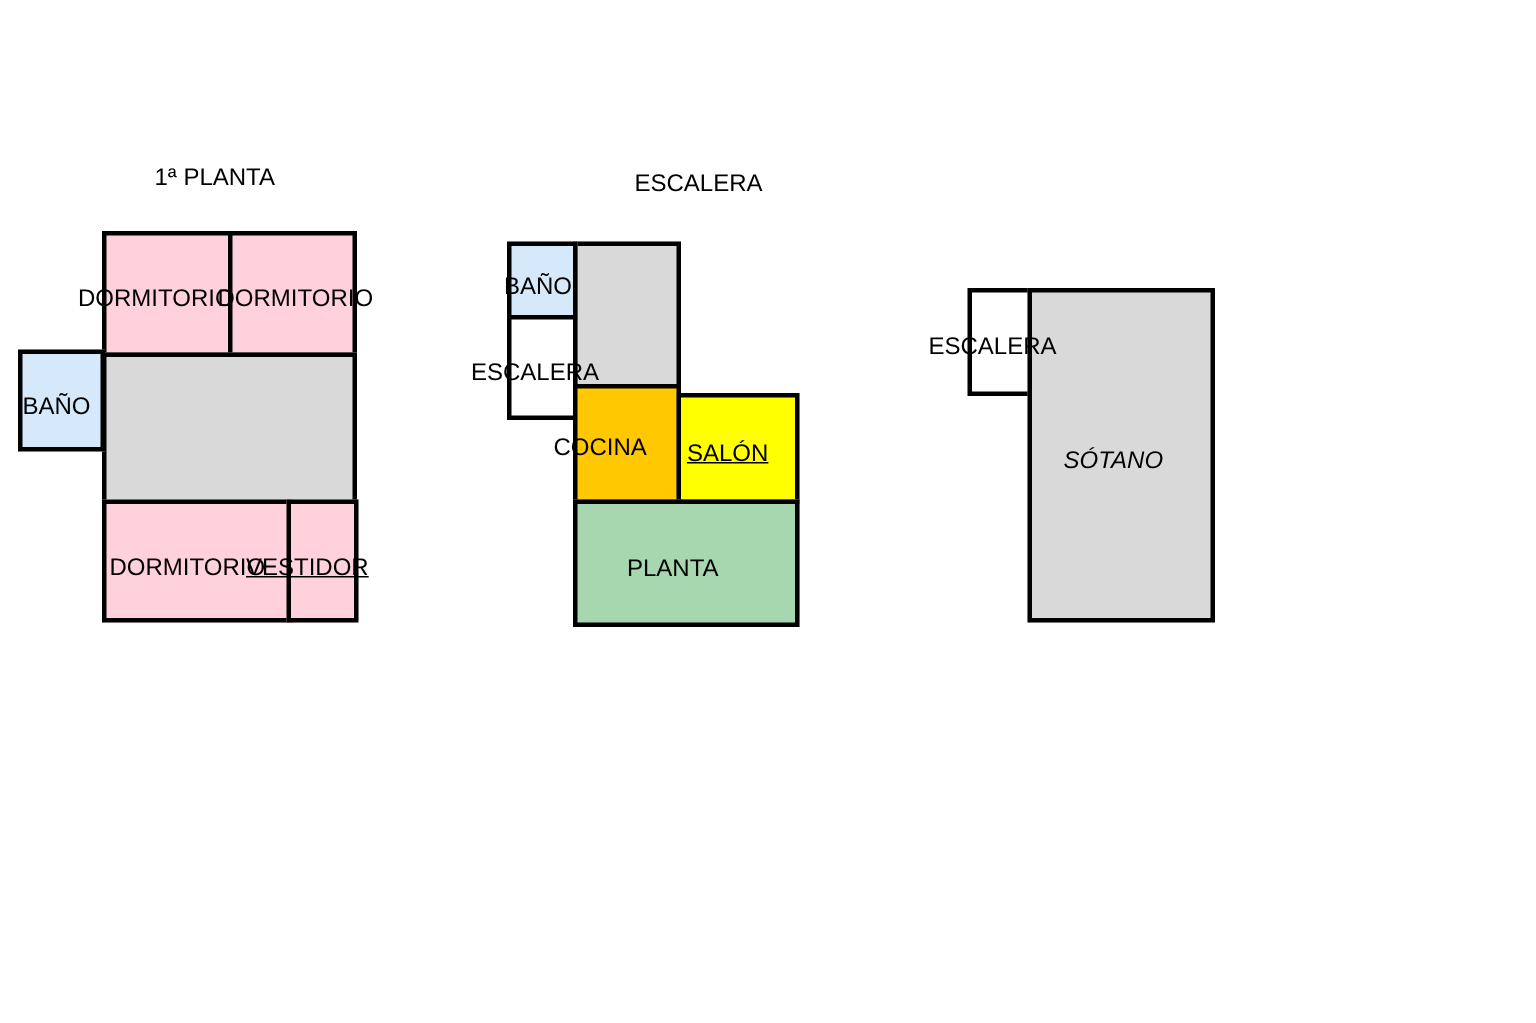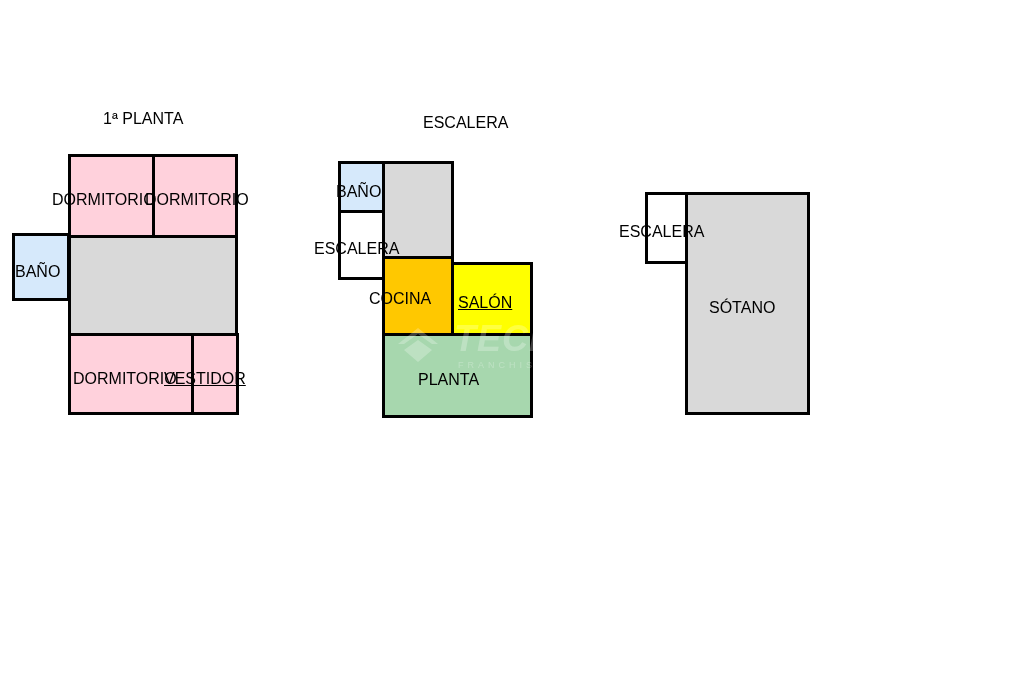--- a/index.html
+++ b/index.html
@@ -43,33 +43,25 @@
 
   <div class="title" style="left:423px; top:114px;">ESCALERA</div>
 
   <div class="room c-gray" style="left:382px; top:161px; width:72px; height:98px;"></div>
   <div class="room c-blue" style="left:338px; top:161px; width:47px; height:52px;"></div>
   <div class="room c-white" style="left:338px; top:210px; width:47px; height:70px;"></div>
   <div class="room c-orange" style="left:382px; top:256px; width:72px; height:80px;"></div>
   <div class="room c-yellow" style="left:451px; top:262px; width:82px; height:74px;"></div>
   <div class="room c-green" style="left:382px; top:333px; width:151px; height:85px;"></div>
 
-  <div class="watermark">
-    <svg class="wm-house" viewBox="0 0 44 40">
-      <polygon points="22,2 42,18 36,18 22,8 8,18 2,18" fill="#ffffff"></polygon>
-      <polygon points="22,14 36,24 22,36 8,24" fill="#ffffff"></polygon>
-    </svg>
-    <div class="wm-text">TECN</div>
-    <div class="wm-sub">FRANCHISE</div>
-  </div>
 
   <div class="label" style="left:336px; top:183px;">BAÑO</div>
   <div class="label" style="left:314px; top:240px;">ESCALERA</div>
   <div class="label" style="left:369px; top:290px;">COCINA</div>
   <div class="label" style="left:458px; top:294px;text-decoration:underline;">SALÓN</div>
   <div class="label" style="left:418px; top:371px;">PLANTA</div>
 
   <div class="room c-white" style="left:645px; top:192px; width:44px; height:72px;"></div>
   <div class="room c-gray" style="left:685px; top:192px; width:125px; height:223px;"></div>
 
   <div class="label" style="left:619px; top:223px;">ESCALERA</div>
-  <div class="label" style="left:709px; top:299px;">SÓTANO</div>
+  <div class="label" style="left:709px; top:299px;font-style:italic;">SÓTANO</div>
 </div>
 
 </body></html>

